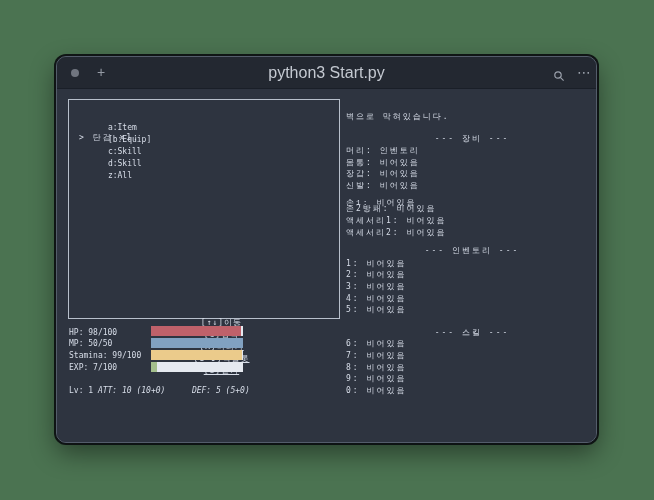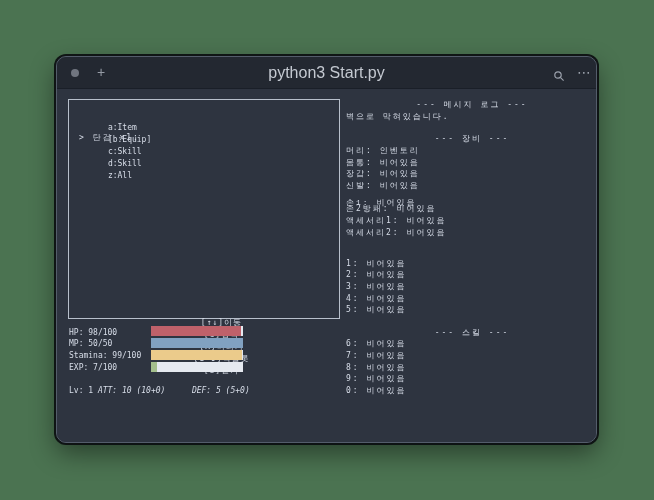--- a/index.html
+++ b/index.html
@@ -38,21 +38,21 @@
   }
   .kr{letter-spacing:2px;}
   .menu-box{
     position:absolute;left:11px;top:10px;width:272px;height:220px;
     border:1px solid #b8c0cc;box-sizing:border-box;
   }
   .tabs-line{left:22px;top:21px;}
   .tabs-line span{margin-right:9px;}
   .item-line{left:22px;top:43px;}
   .hint-line{left:12px;top:216px;width:270px;text-align:center;letter-spacing:1px;}
-  .hint-line span{margin:0 20px;}
+  .hint-line span{margin:0 20px;text-decoration:underline;}
   .rp{left:289px;}
   .rp-header{left:289px;width:252px;text-align:center;}
   .bar{position:absolute;left:94px;width:92px;height:10px;background:#e5e9f0;}
   .bar .fill{height:100%;}
 </style>
 </head>
 <body>
 
 <div class="window">
 
@@ -84,33 +84,33 @@
     <div class="t-line item-line kr">&gt; 단검 x1:</div>
 
     <div class="t-line hint-line">
       <span>[↑↓]이동</span>
       <span>[e]장착</span>
       <span>[R]버리기</span>
       <span>[1-0]퀵슬롯</span>
       <span>[i]닫기</span>
     </div>
 
-    <div class="t-line rp-header kr" style="top:10px;">--- 메시지 로그 ---</div>
     <div class="t-line rp kr" style="top:22px;">벽으로 막혀있습니다.</div>
 
     <div class="t-line rp-header kr" style="top:44px;">--- 장비 ---</div>
     <div class="t-line rp kr" style="top:56px;">머리: 인벤토리</div>
     <div class="t-line rp kr" style="top:68px;">몸통: 비어있음</div>
     <div class="t-line rp kr" style="top:79px;">장갑: 비어있음</div>
     <div class="t-line rp kr" style="top:91px;">신발: 비어있음</div>
     <div class="t-line rp kr" style="top:108px;font-family:Liberation Mono, monospace;">손1: 비어있음</div>
     <div class="t-line rp kr" style="top:114px;">손2방패: 비어있음</div>
     <div class="t-line rp kr" style="top:126px;">액세서리1: 비어있음</div>
     <div class="t-line rp kr" style="top:138px;">액세서리2: 비어있음</div>
 
+    <div class="t-line rp-header kr" style="top:156px;">--- 인벤토리 ---</div>
     <div class="t-line rp kr" style="top:169px;">1: 비어있음</div>
     <div class="t-line rp kr" style="top:180px;">2: 비어있음</div>
     <div class="t-line rp kr" style="top:192px;">3: 비어있음</div>
     <div class="t-line rp kr" style="top:204px;">4: 비어있음</div>
     <div class="t-line rp kr" style="top:215px;">5: 비어있음</div>
 
     <div class="t-line rp-header kr" style="top:238px;">--- 스킬 ---</div>
     <div class="t-line rp kr" style="top:249px;">6: 비어있음</div>
     <div class="t-line rp kr" style="top:261px;">7: 비어있음</div>
     <div class="t-line rp kr" style="top:273px;">8: 비어있음</div>

